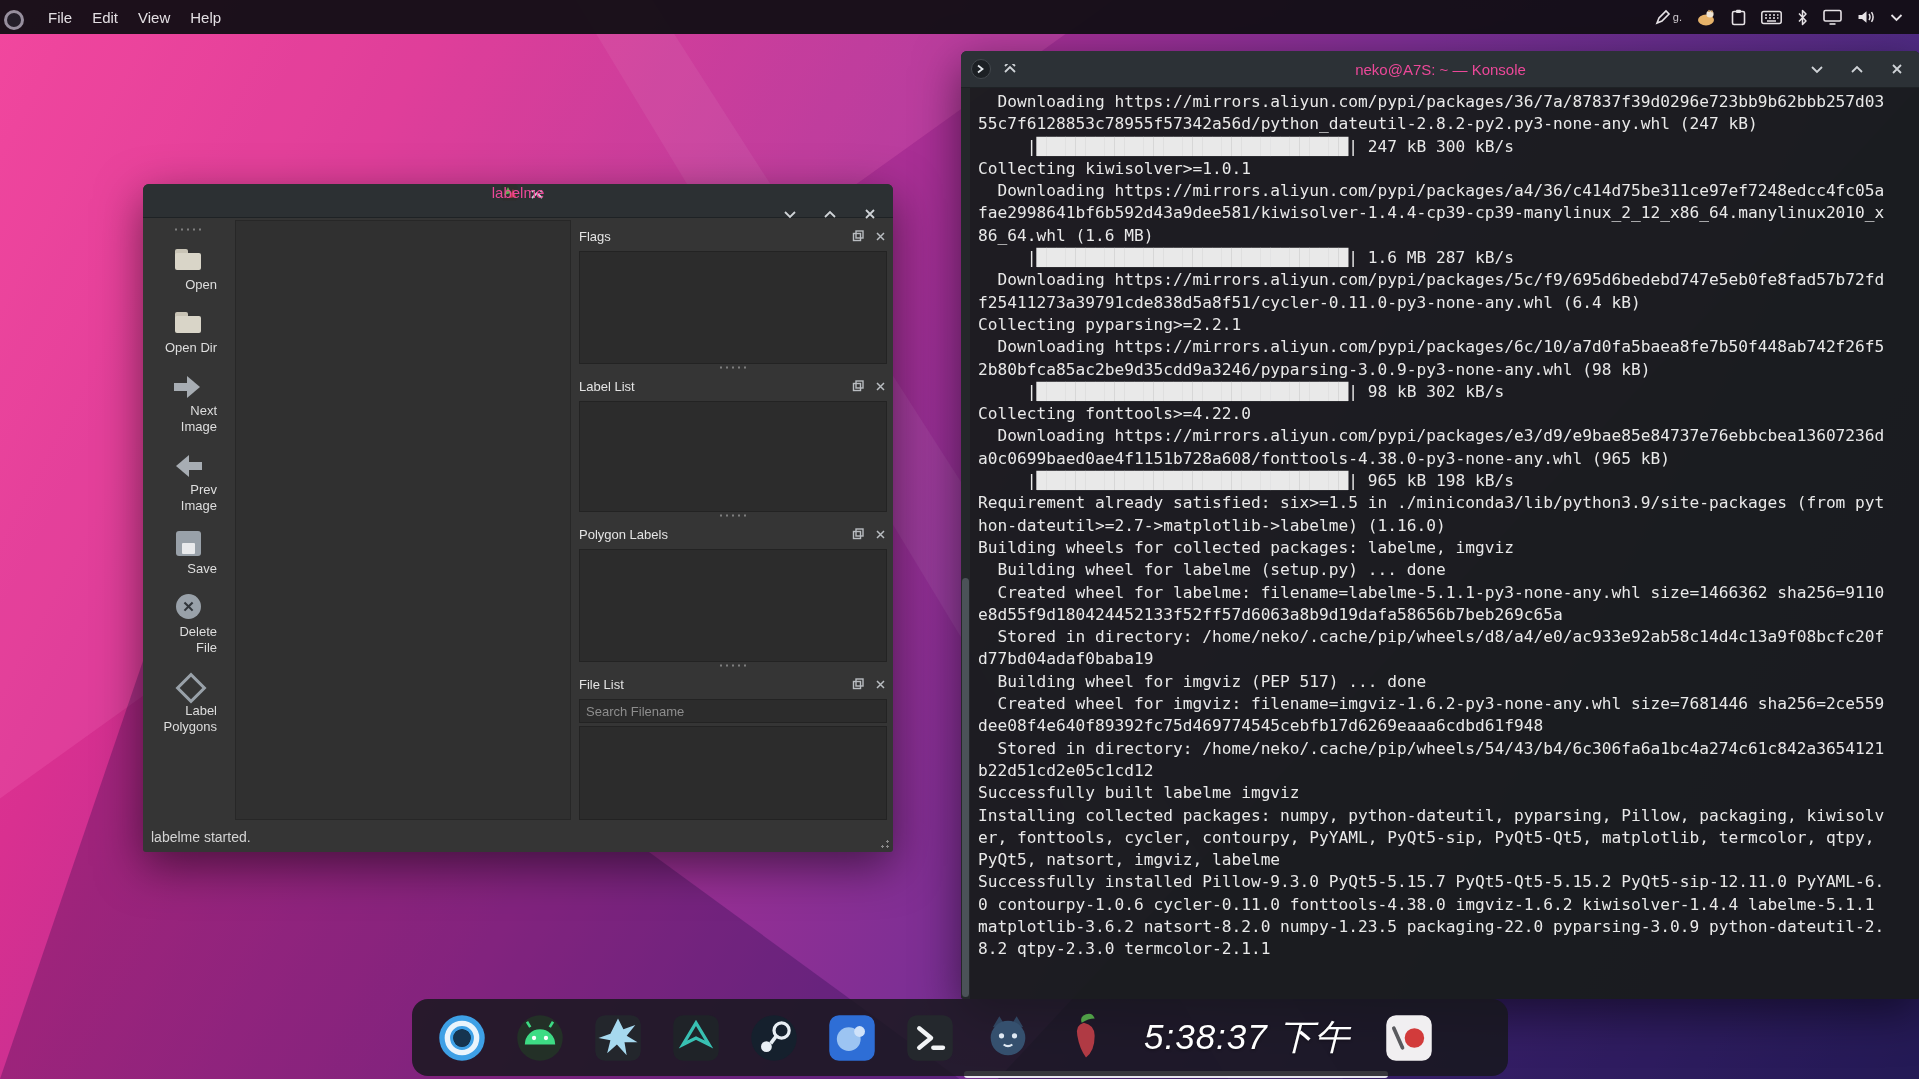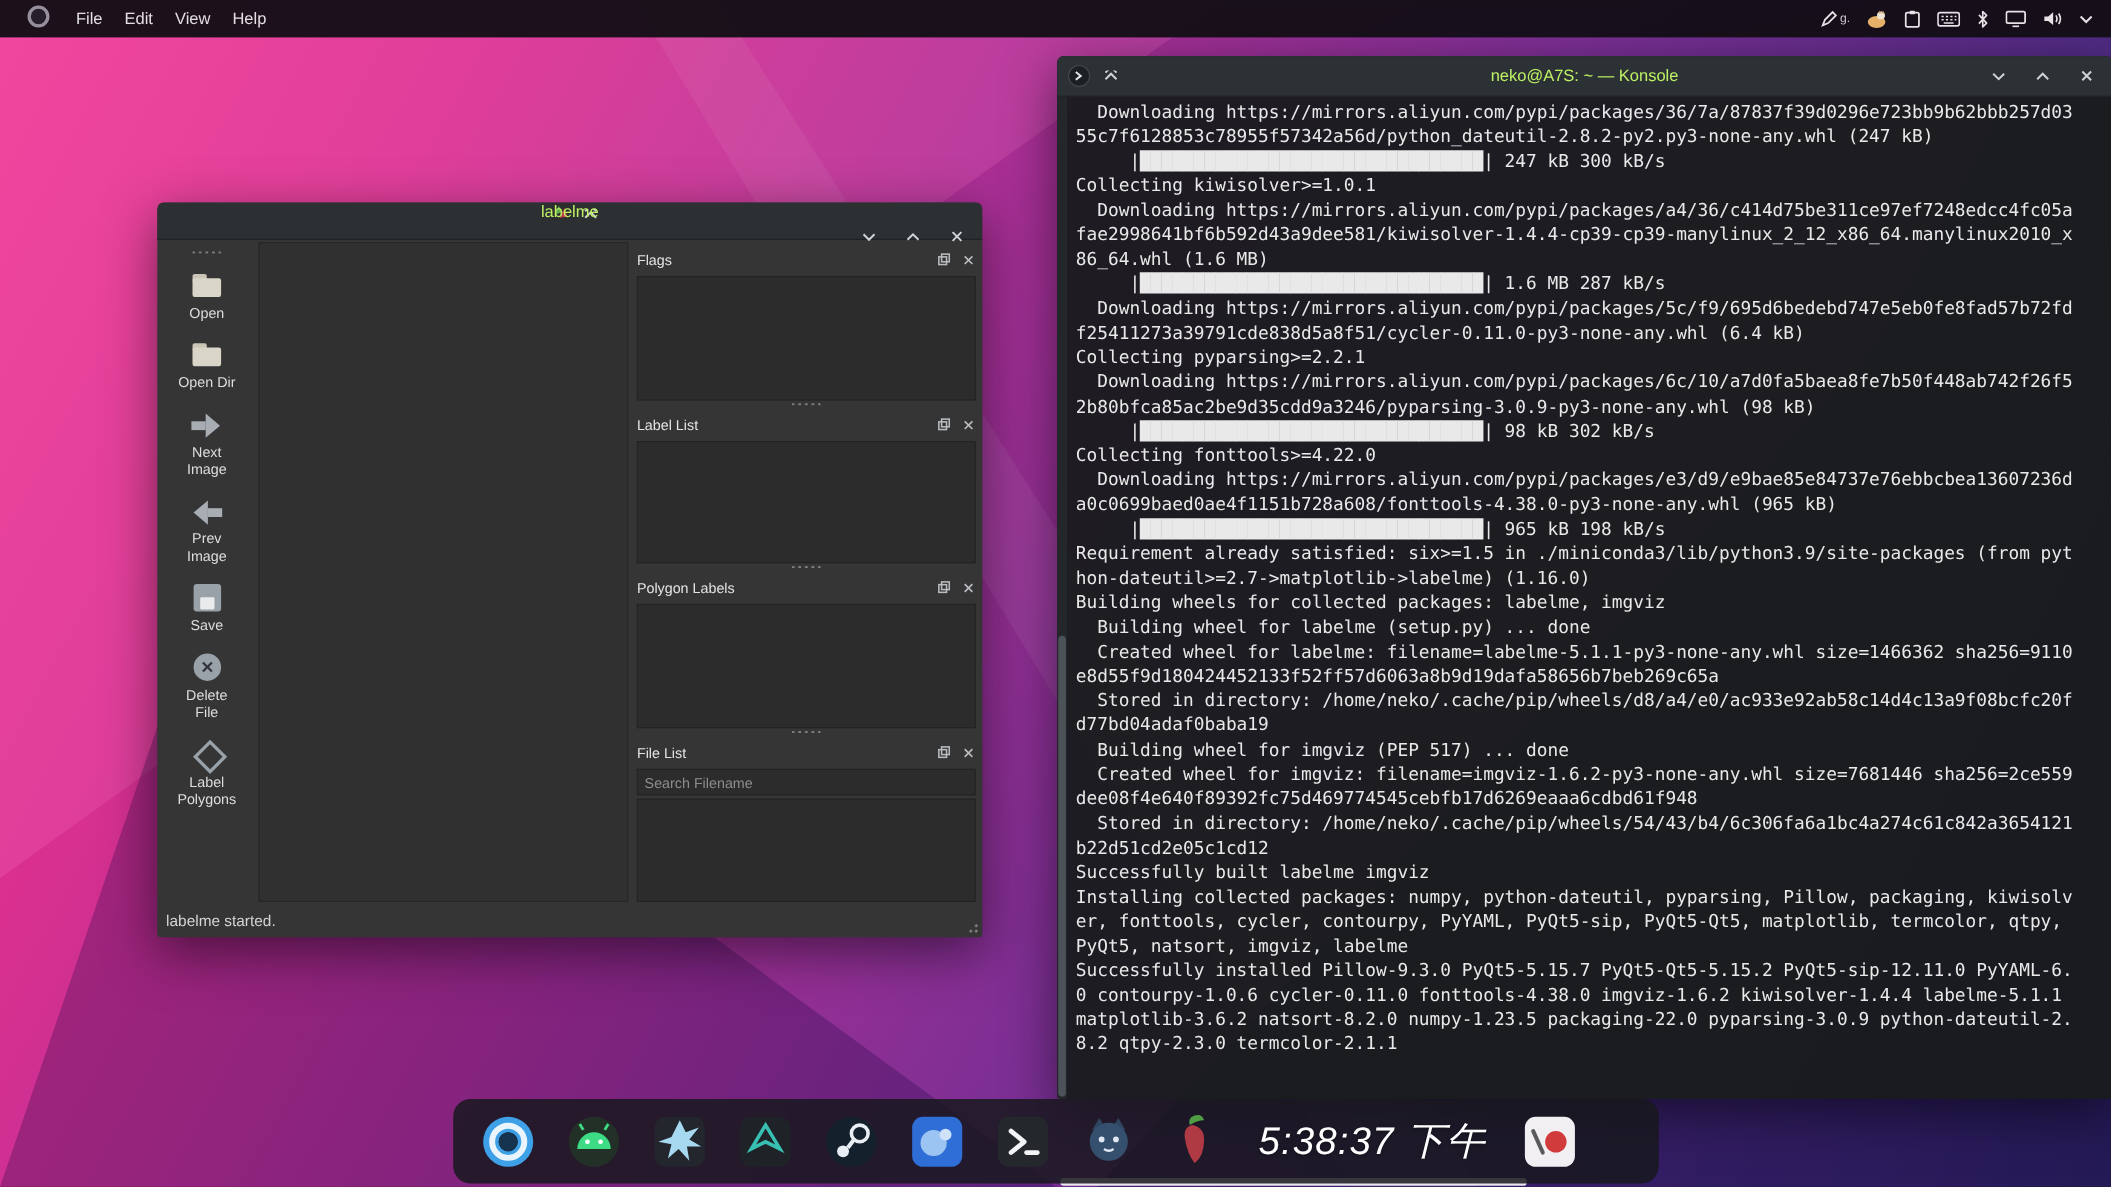--- a/index.html
+++ b/index.html
@@ -10,47 +10,47 @@
     background:linear-gradient(118deg,#ef3b95 0%,#d93090 18%,#a92f95 40%,#7c2f94 58%,#4f2b83 78%,#2f2465 100%); }
   .wp-shape { position:absolute; inset:0; pointer-events:none; }
   .wp-a { background:rgba(255,130,200,0.18); clip-path:polygon(0% 0%, 58% 0%, 0% 74%); }
   .wp-b { background:rgba(30,8,70,0.28); clip-path:polygon(0% 100%, 50% 100%, 10% 48%); }
   .wp-c { background:rgba(18,10,60,0.38); clip-path:polygon(100% 8%, 100% 100%, 52% 100%); }
   .wp-d { background:rgba(255,255,255,0.06); clip-path:polygon(30% 0%, 34% 0%, 70% 100%, 64% 100%); }
 
   
   .menubar { position:absolute; left:0; top:0; width:1919px; height:34px; z-index:40;
     background:rgba(19,15,22,0.96); display:flex; align-items:center; color:#e3dfe3; font-size:15px; }
-  .mb-left { display:flex; align-items:flex-start; gap:4px; padding-left:25px; }
+  .mb-left { display:flex; align-items:flex-end; gap:4px; padding-left:4px; }
   .mb-logo { width:20px; height:20px; border-radius:50%; border:3px solid #978f9e; background:#241f2a; margin-right:10px; }
   .mb-item { padding:4px 10px; cursor:default; }
   .mb-right { margin-left:auto; display:flex; align-items:center; gap:15px; padding-right:16px; color:#e8e4e8; }
   .tray-icon { display:flex; align-items:center; gap:2px; height:20px; }
   .tray-icon svg { display:block; }
   .tray-im-label { font-size:11px; color:#cfcacf; }
 
   
   .window { position:absolute; border-radius:6px 6px 3px 3px; box-shadow:0 14px 46px rgba(0,0,0,0.5); overflow:hidden; z-index:10; }
   .titlebar { position:relative; display:flex; align-items:center; background:#2b3034; border-bottom:1px solid #1e2225; }
   .tb-left { display:flex; align-items:center; gap:10px; padding-left:10px; }
   .tb-right { margin-left:auto; display:flex; align-items:center; gap:22px; padding-right:14px; }
-  .win-title { position:absolute; left:0; right:0; text-align:center; color:#bef264; font-size:15px; pointer-events:none; }
+  .win-title { position:absolute; left:0; right:0; text-align:center; color:#ec4899; font-size:15px; pointer-events:none; }
   .win-btn { width:18px; height:18px; display:flex; align-items:center; justify-content:center; cursor:default; }
   .win-btn svg { display:block; }
 
   
   .lm-window { left:143px; top:184px; width:750px; height:668px; background:#353535; display:flex; flex-direction:column; }
   .lm-window .titlebar { height:34px; background:#2c3033;flex-direction:column; }
   .lm-body { flex:1; display:flex; min-height:0; }
   .lm-toolbar-col { width:90px; display:flex; flex-direction:column; align-items:center; padding-top:6px; }
   .drag-dots { width:26px; height:7px; margin:2px auto 6px;
     background-image:radial-gradient(#7e7e7e 1.2px, transparent 1.4px); background-size:6px 5px; background-position:center; }
   .lm-toolbar { display:flex; flex-direction:column; width:100%; }
   .tbi { display:flex; flex-direction:column; align-items:center; padding:7px 2px 9px; cursor:default; }
-  .tbi-label { color:#dededE; font-size:13px; line-height:16px; text-align:center; width:58px; margin-top:3px; }
+  .tbi-label { color:#dededE; font-size:13px; line-height:16px; text-align:right; width:58px; margin-top:3px; }
   .tbi-icon { display:block; width:32px; height:28px; position:relative; }
 
   .folder-open-icon::before { content:""; position:absolute; left:3px; top:3px; width:13px; height:6px; background:#c9c4b6; border-radius:2px 2px 0 0; }
   .folder-open-icon::after  { content:""; position:absolute; left:3px; top:7px; width:26px; height:17px; background:#d9d5c8; border-radius:2px; }
   .arrow-right-icon::before { content:""; position:absolute; left:2px; top:11px; width:13px; height:8px; background:#a7adb3; }
   .arrow-right-icon::after  { content:""; position:absolute; left:15px; top:4px; border-left:13px solid #a7adb3; border-top:11px solid transparent; border-bottom:11px solid transparent; }
   .arrow-left-icon::before  { content:""; position:absolute; right:2px; top:11px; width:13px; height:8px; background:#a7adb3; }
   .arrow-left-icon::after   { content:""; position:absolute; right:15px; top:4px; border-right:13px solid #a7adb3; border-top:11px solid transparent; border-bottom:11px solid transparent; }
   .save-icon::before  { content:""; position:absolute; left:4px; top:1px; width:25px; height:25px; background:#99a1a9; border-radius:3px; }
   .save-icon::after   { content:""; position:absolute; left:10px; top:13px; width:13px; height:11px; background:#e9eaec; border-radius:1px; }

